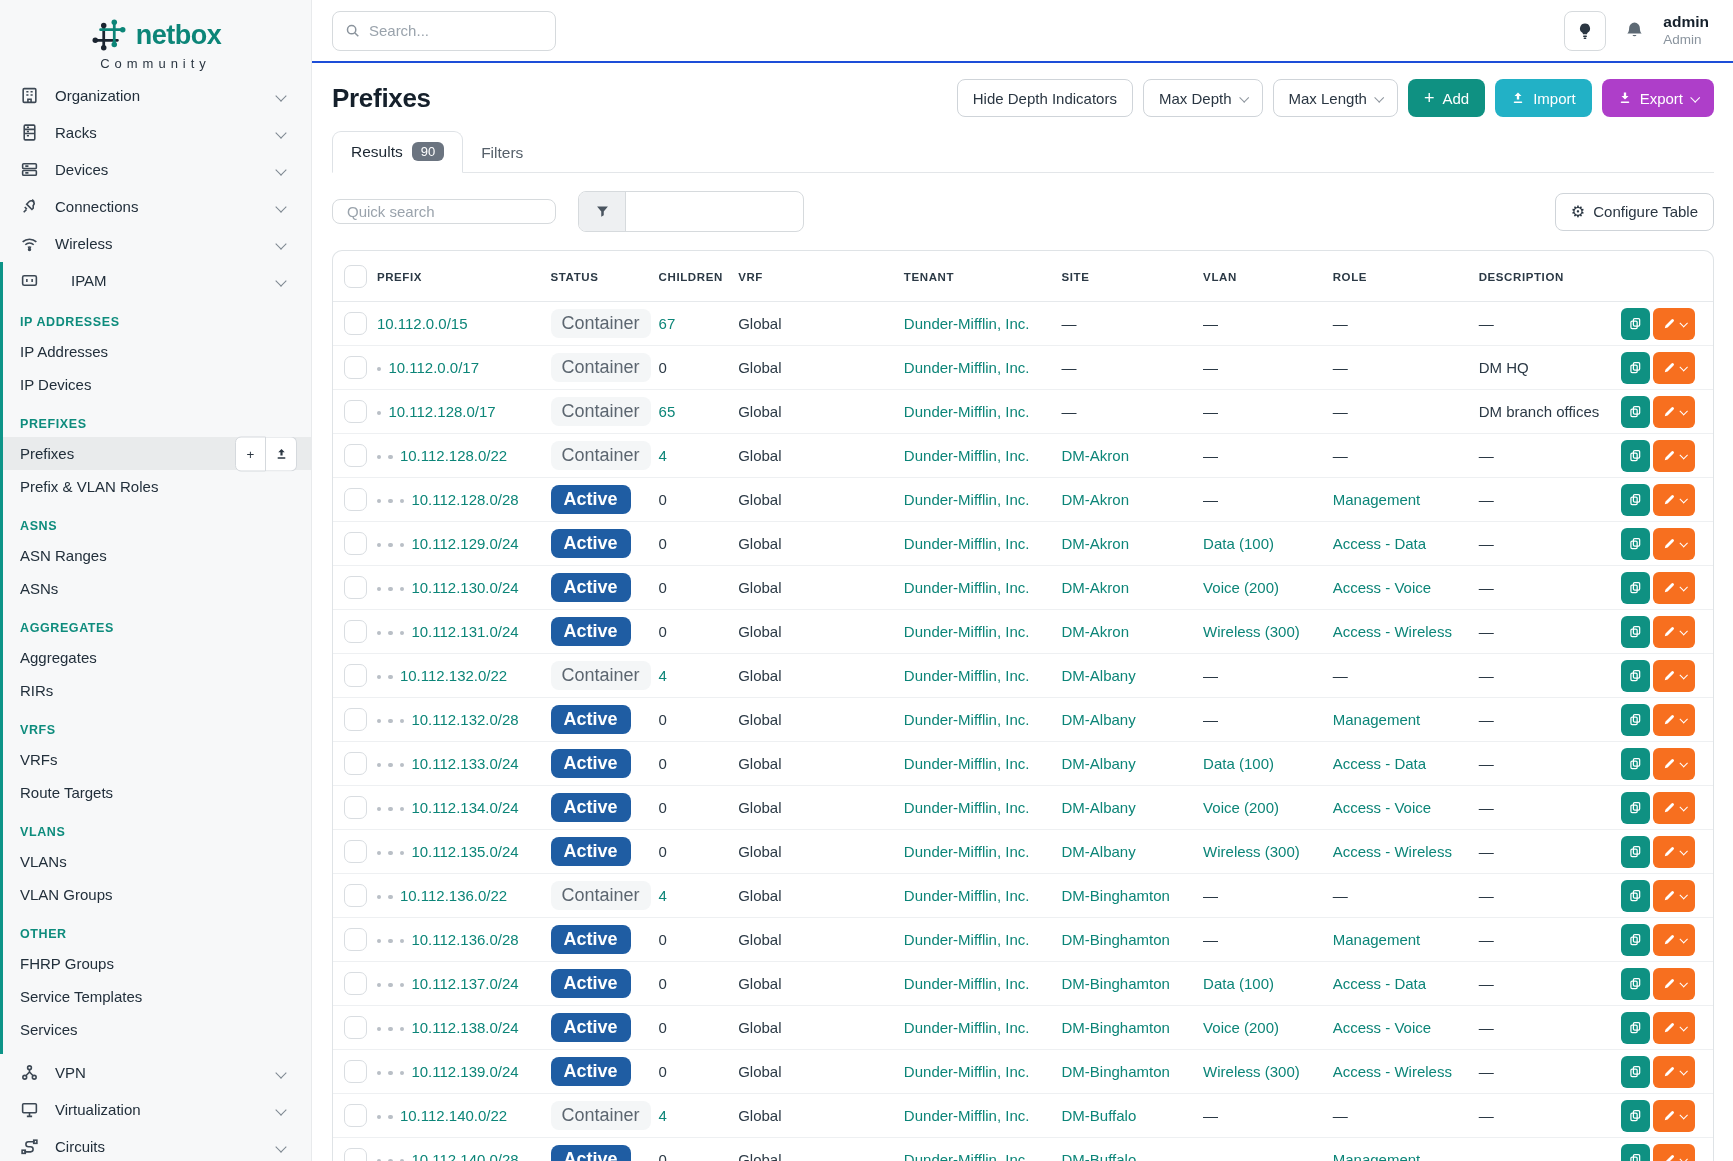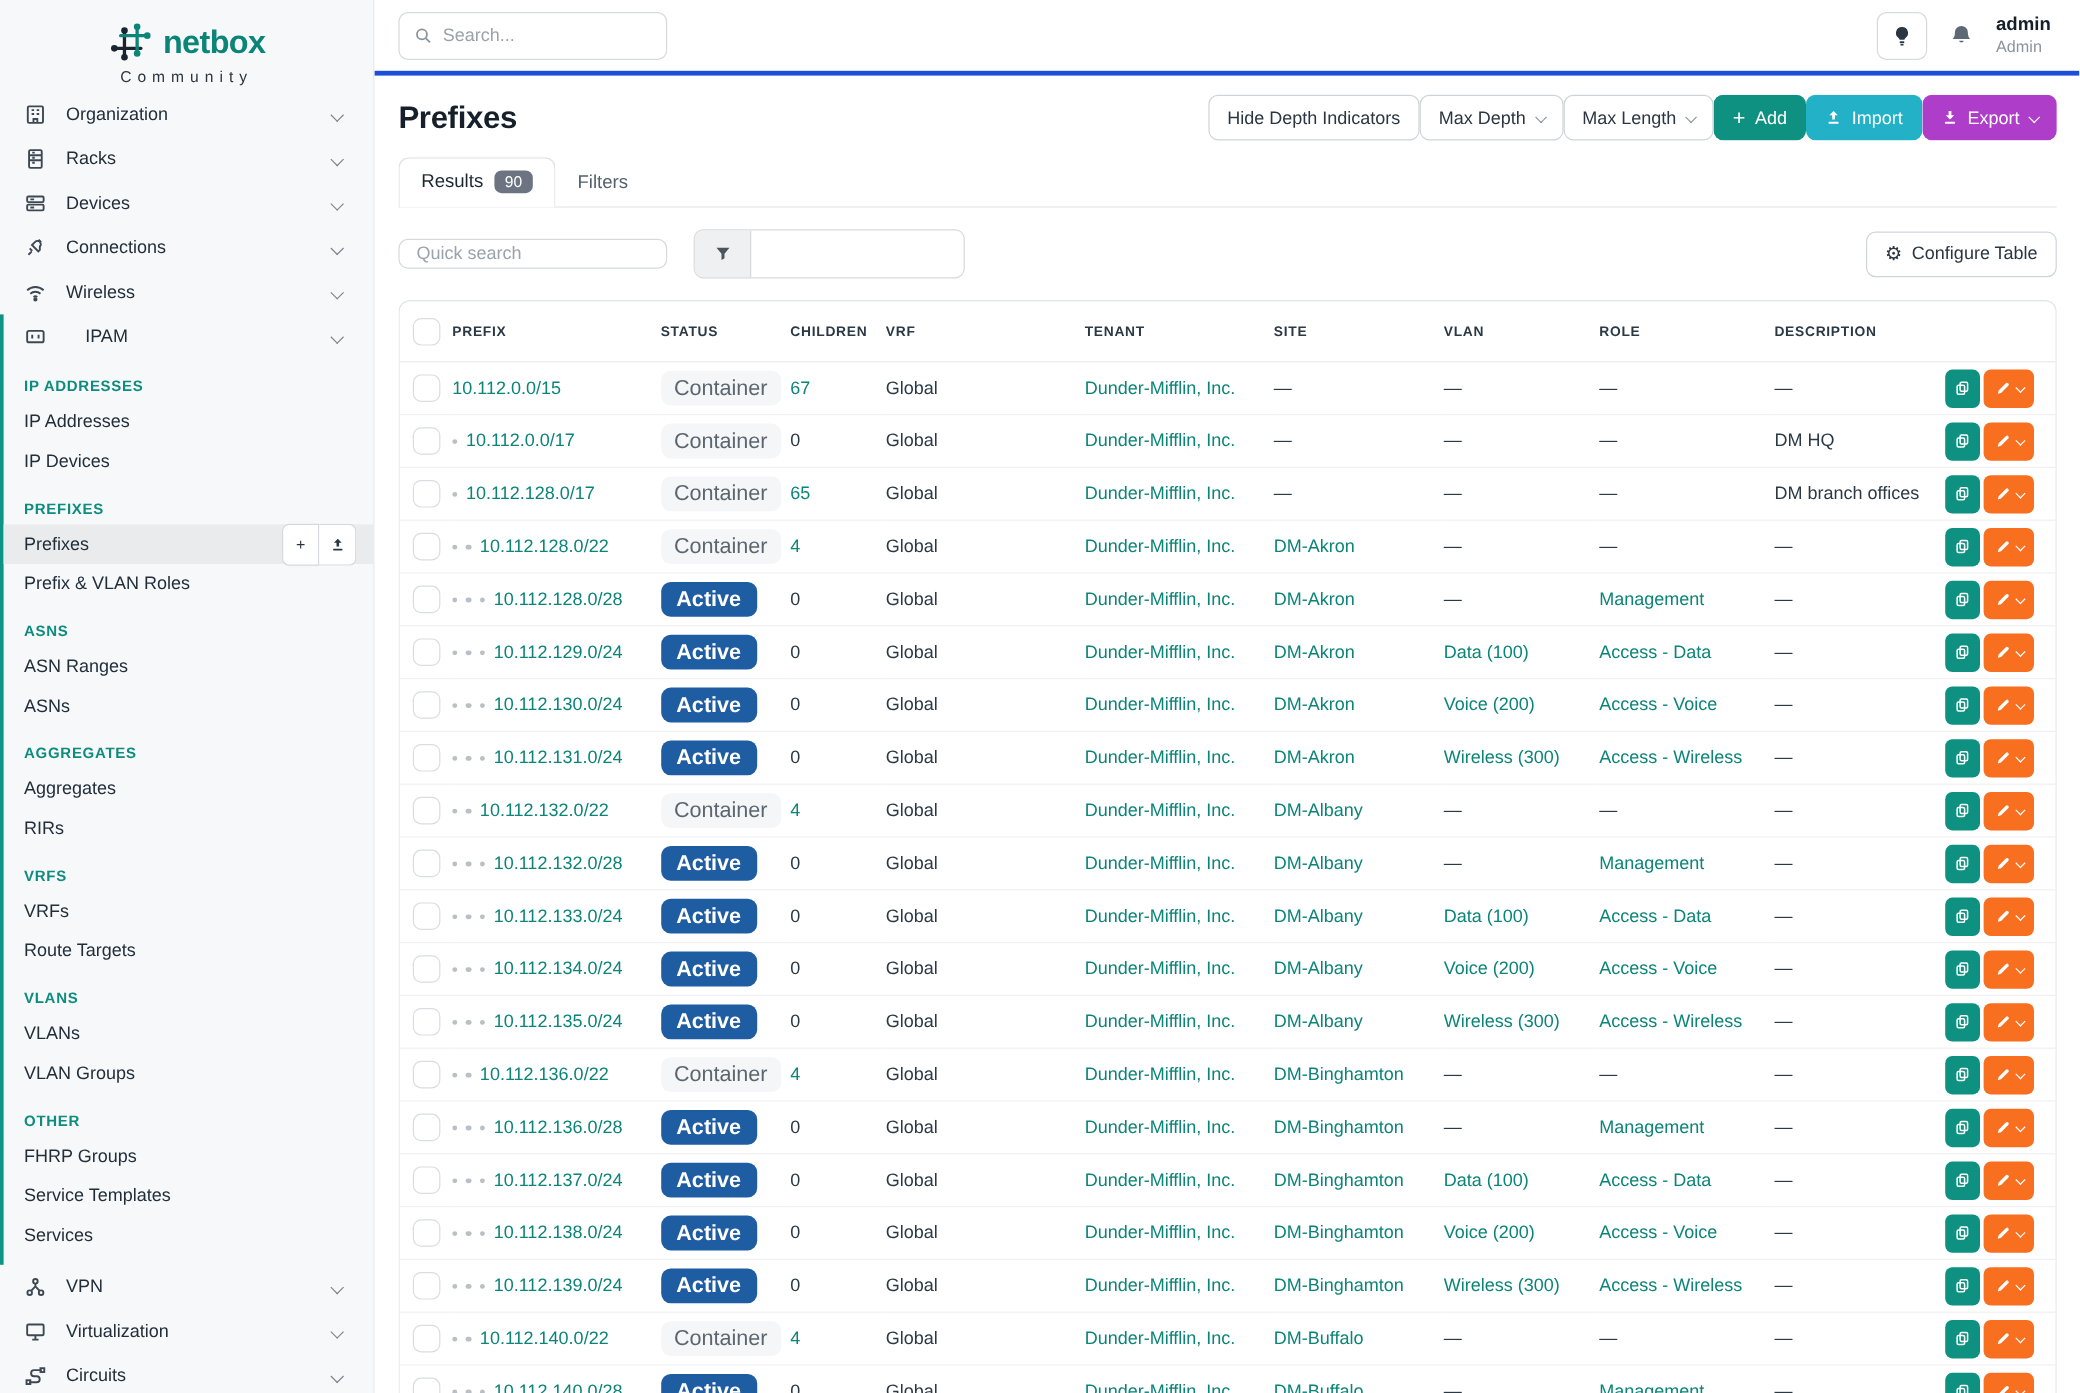--- a/index.html
+++ b/index.html
@@ -40,40 +40,40 @@
   .mini-btn {
     width:31px; height:35px; background:#fff; border:1px solid #d5d9dd;
     display:flex; align-items:center; justify-content:center; cursor:pointer; color:#2b3642;
   }
   .mini-btn:first-child { border-radius:6px 0 0 6px; }
   .mini-btn:last-child { border-radius:0 6px 6px 0; border-left:none; }
   
   .main { flex:1; display:flex; flex-direction:column; overflow:hidden; }
   .topbar {
     height:63px; display:flex; align-items:center;
-    padding:0 24px 0 20px; border-bottom:4px solid #1d4ed8; background:#fff;
+    padding:0 24px 0 20px; border-bottom:2px solid #1d4ed8; background:#fff;
   }
   .search-box {
     width:224px; height:40px; border:1px solid #d6dadd; border-radius:8px;
     display:flex; align-items:center; gap:9px; padding:0 12px; background:#fff;
   }
   .search-box input { border:none; outline:none; font-size:15px; color:#3a4652; width:100%; background:transparent; }
   .search-box input::placeholder { color:#9aa3ac; }
   .top-right { margin-left:auto; display:flex; align-items:center; gap:18px; }
   .bulb-btn {
     width:42px; height:40px; border:1px solid #d6dadd; border-radius:8px; background:#fff;
     display:flex; align-items:center; justify-content:center; cursor:pointer;
   }
   .user-block { line-height:1.25; }
   .user-name { font-weight:700; font-size:15.5px; color:#15202b; }
   .user-role { font-size:13.5px; color:#8a949e; }
   .content { padding:16px 19px 0 20px; flex:1; overflow:hidden; }
   .page-head { display:flex; align-items:center; }
   .page-title { font-size:26px; font-weight:700; color:#15202b; letter-spacing:-.3px; }
-  .head-actions { margin-left:auto; display:flex; }
+  .head-actions { margin-left:auto; display:flex; gap:10px; }
   .btn {
     height:38px; border-radius:8px; font-size:15px; display:inline-flex; align-items:center;
     gap:8px; padding:0 15px; cursor:pointer; border:1px solid transparent; white-space:nowrap;
   }
   .btn-outline { background:#fff; border-color:#cfd4d9; color:#2a3642; }
   .btn-add { background:#0f9182; color:#fff; font-weight:500; }
   .btn-import { background:#22b1c6; color:#fff; font-weight:500; }
   .btn-export { background:#ae3ec9; color:#fff; font-weight:500; }
   .btn .chev-sm { width:7px; height:7px; border-right:1.6px solid #8d959d; border-bottom:1.6px solid #8d959d; transform:rotate(45deg) translateY(-1px); }
   .btn .chev-w { border-color:#fff; }

